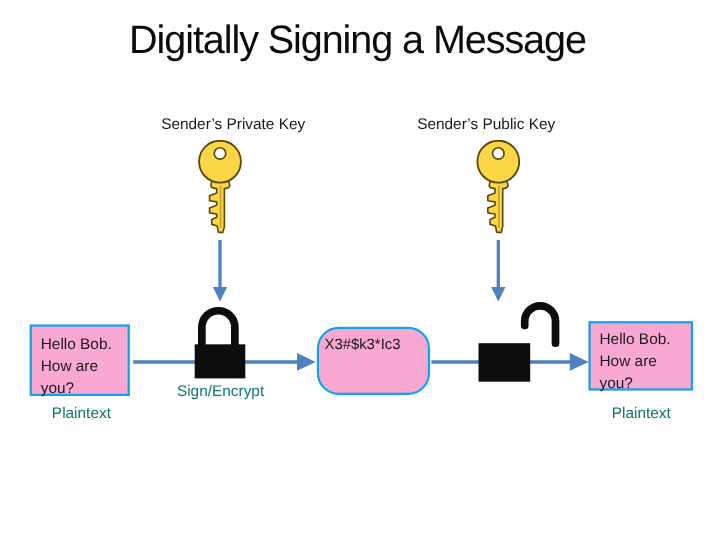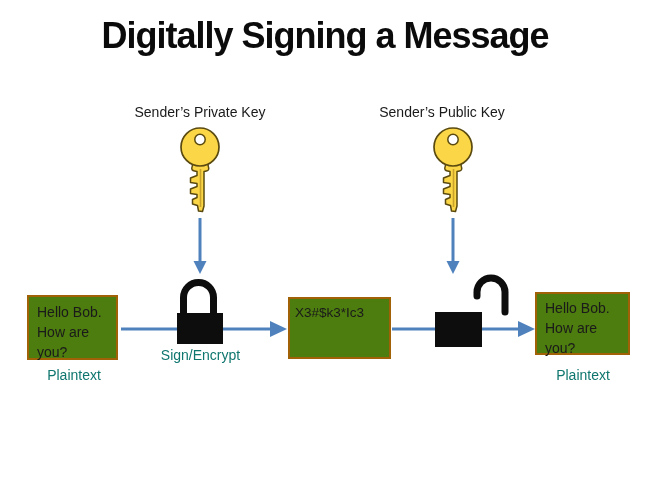--- a/index.html
+++ b/index.html
@@ -2,45 +2,45 @@
 <html><head>
 <meta charset="utf-8">
 <style>
   html,body{margin:0;padding:0;background:#fff;}
   .stage{
     position:relative;width:650px;height:488px;background:#ffffff;
     font-family:"Liberation Sans", sans-serif;color:#1a1a1a;overflow:hidden;
   }
   .title{
     position:absolute;top:14px;left:0;width:650px;margin:0;
-    text-align:center;font-size:36px;font-weight:700;letter-spacing:-1px;
+    text-align:center;font-size:36px;font-weight:400;letter-spacing:-1px;
     color:#0b0b0b;line-height:44px;
   }
   .key-label{
     position:absolute;top:104px;text-align:center;font-size:14px;color:#1a1a1a;
   }
   .vbox{
-    position:absolute;border:2px solid #a16207;background:#4d7c0f;
+    position:absolute;border:2px solid #0ea5e9;background:#f9a8d4;
     font-size:14px;line-height:20px;box-sizing:border-box;
   }
   .vbox .ln{display:block;}
   .cap{
     position:absolute;text-align:center;font-size:14px;color:#0f766e;line-height:17px;
   }
   .abs{position:absolute;}
   svg{display:block;}
 </style>
 </head>
 <body>
 
 <div class="stage">
 
   <h1 class="title">Digitally Signing a Message</h1>
 
-  <div class="key-label" style="left:90px;width:220px;">Sender’s Private Key</div>
+  <div class="key-label" style="left:102px;width:220px;">Sender’s Private Key</div>
   <div class="key-label" style="left:332px;width:220px;text-align:center;">Sender’s Public Key</div>
 
   <div class="abs" style="left:178px;top:127px;">
     <svg width="44" height="86" viewBox="0 0 44 86">
       <path d="M16.5 30 L14 40 Q13 43.5 16.5 44 L19 44.5 L19 48.5 L12.5 51 L12.5 55.5 L19 56.5 L19 59.5 L12.5 62 L12.5 66.5 L19 67.5 L19 70.5 L14.5 72.5 L14.5 77 L19.5 78.5 L20.5 84 L24.5 84.5 L26 79 L26 44.5 L28.5 44 Q31.5 43.5 30.5 40 L28 30 Z" fill="#FBD646" stroke="#5A4A10" stroke-width="1.5" stroke-linejoin="round"></path>
       <line x1="22.5" y1="42" x2="22.5" y2="80" stroke="#C9A22B" stroke-width="1.6"></line>
       <circle cx="22" cy="20" r="19" fill="#FBD646" stroke="#5A4A10" stroke-width="1.7"></circle>
       <circle cx="22" cy="12.5" r="5.2" fill="#ffffff" stroke="#5A4A10" stroke-width="1.5"></circle>
     </svg>
   </div>
@@ -97,21 +97,21 @@
 
   <div class="vbox" style="left:27px;top:295px;width:91px;height:65px;padding:5px 0 0 8px;">
     <span class="ln">Hello Bob.</span>
     <span class="ln">How are</span>
     <span class="ln">you?</span>
   </div>
   <div class="cap" style="left:24px;top:367px;width:100px;">Plaintext</div>
 
   <div class="cap" style="left:140px;top:347px;width:121px;">Sign/Encrypt</div>
 
-  <div class="vbox" style="left:288px;top:297px;width:103px;height:62px;padding:4px 0 0 5px;font-size:13.5px;">
+  <div class="vbox" style="left:288px;top:297px;width:103px;height:62px;padding:4px 0 0 5px;font-size:13.5px;border-radius:20px;">
     <span class="ln">X3#$k3*Ic3</span>
   </div>
 
 
   <div class="vbox" style="left:535px;top:292px;width:95px;height:63px;padding:4px 0 0 8px;">
     <span class="ln">Hello Bob.</span>
     <span class="ln">How are</span>
     <span class="ln">you?</span>
   </div>
   <div class="cap" style="left:533px;top:367px;width:100px;">Plaintext</div>

